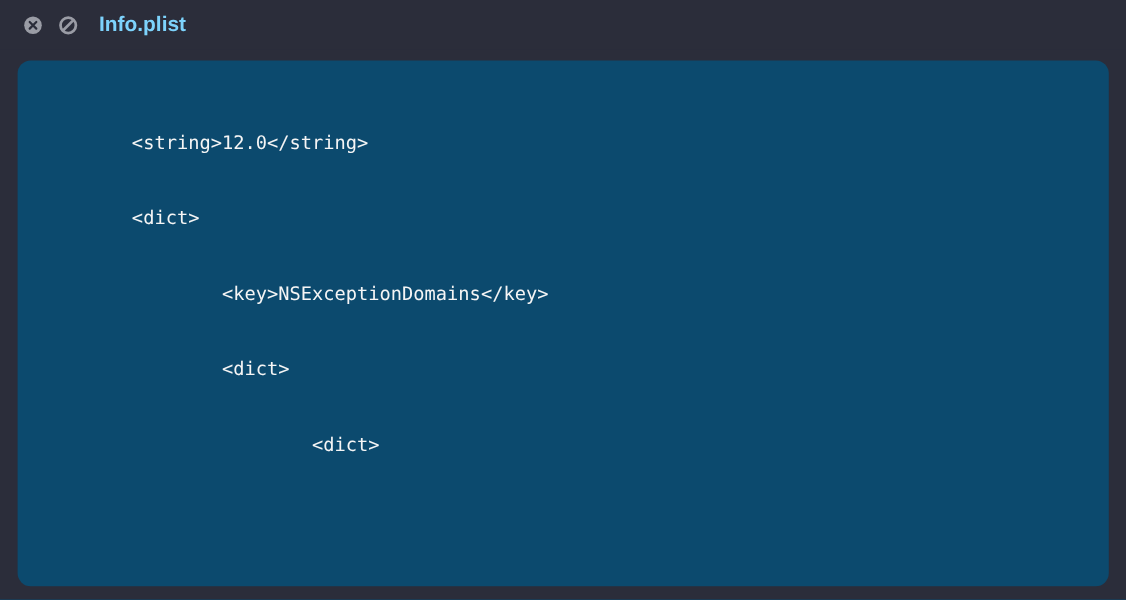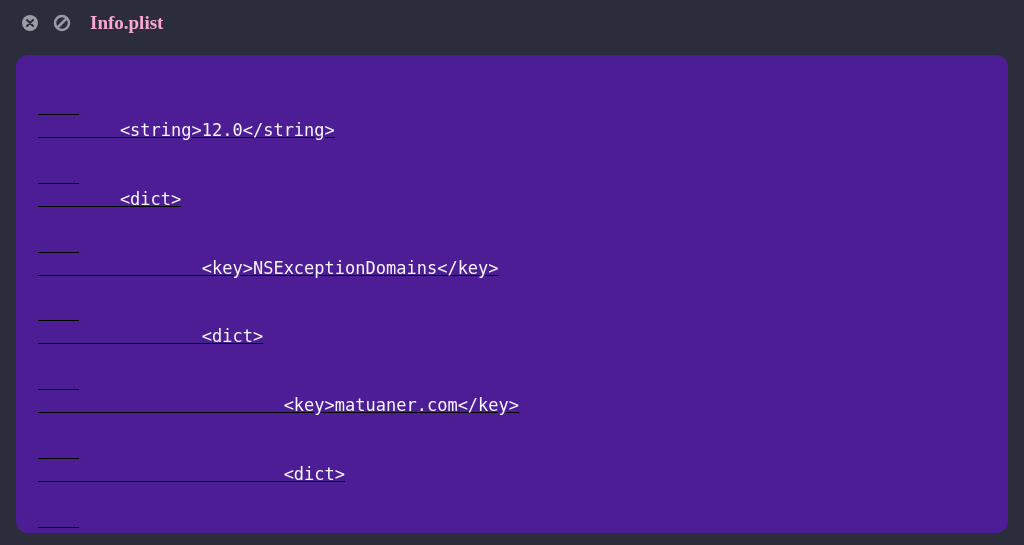--- a/index.html
+++ b/index.html
@@ -25,34 +25,32 @@
     .tab-icon {
       width: 20px;
       height: 20px;
       display: flex;
       align-items: center;
       justify-content: center;
       color: #9a9ca5;
       cursor: pointer;
     }
     .tab-title {
-      color: #f9a8d4;
+      color: #7dd3fc;
       font-size: 19px;
       font-weight: 600;
       margin-left: 6px;
-      font-family: Liberation Serif, serif;
     }
     .editor-area {
       margin: 10px 16px 16px 16px;
-      background: #4c1d95;
+      background: #0c4a6e;
       border-radius: 12px;
       height: 478px;
       padding: 18px 22px;
       overflow: hidden;
-      text-decoration: underline;
     }
     .code-content {
       font-family: "SF Mono", Monaco, Menlo, Consolas, monospace;
       font-size: 17px;
       line-height: 1.35;
       color: #f5f5f5;
       white-space: pre;
       font-weight: 500;
     }
     .code-line {
@@ -77,21 +75,20 @@
   </span>
   <span class="tab-title">Info.plist</span>
 </div>
 
 <div class="editor-area">
   <div class="code-content">
     <span class="code-line">        &lt;string&gt;12.0&lt;/string&gt;</span>
     <span class="code-line">        &lt;dict&gt;</span>
     <span class="code-line">                &lt;key&gt;NSExceptionDomains&lt;/key&gt;</span>
     <span class="code-line">                &lt;dict&gt;</span>
-    <span class="code-line">                        &lt;key&gt;matuaner.com&lt;/key&gt;</span>
     <span class="code-line">                        &lt;dict&gt;</span>
     
     
     
     
     
     
     
     
     

